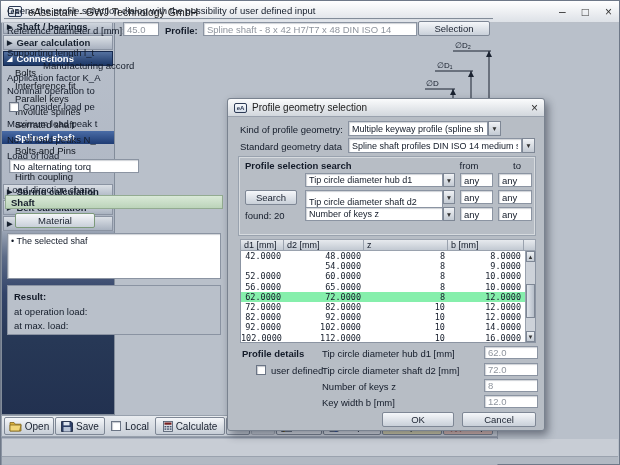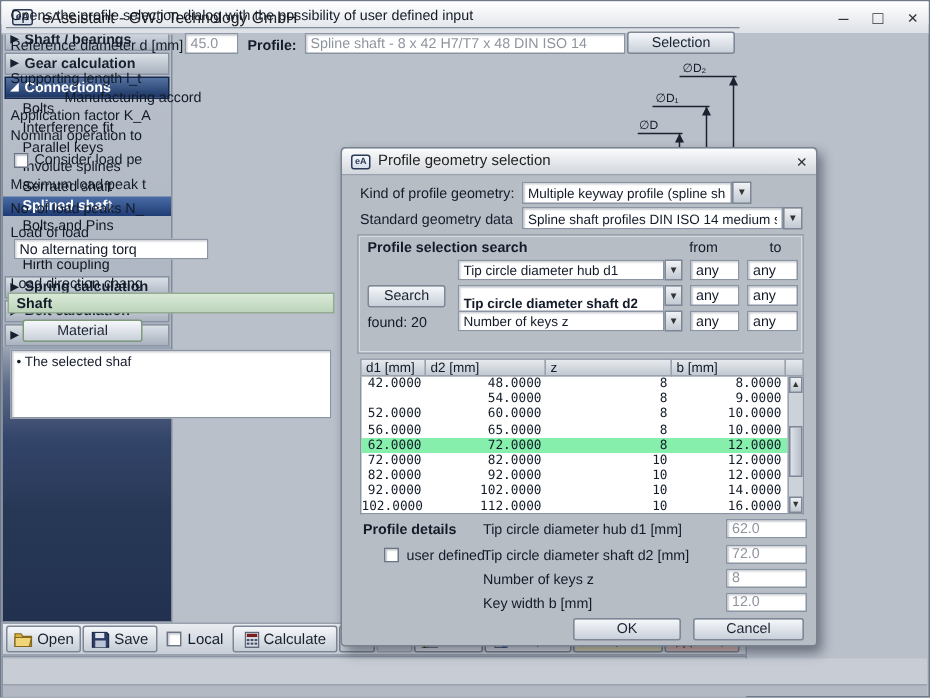--- a/index.html
+++ b/index.html
@@ -260,20 +260,25 @@
           <span class="nowrap">No alternating torq</span>
         </div>
         <div class="abs nowrap" style="left: 6px; top: 183px; width: 214px;">Load direction chang</div>
       </div>
 
     <div class="abs sect-green nowrap" style="left:4px;top:194px;width:218px;height:14px">Shaft</div>
     <div class="abs btn" style="left:14px;top:212px;width:80px;height:15px;border-color:#7d9a7b">Material</div>
     <div class="abs sunken" style="left:6px;top:232px;width:214px;height:46px;align-items:flex-start;padding:2px 3px">
         <span class="nowrap" style="font-size:9px">• The selected shaf</span>
       </div>
+    <div class="abs panel-box" style="left:6px;top:284px;width:214px;height:50px">
+      <div class="abs bold nowrap" style="left:6px;top:5px">Result:</div>
+      <div class="abs nowrap" style="left:6px;top:20px">at operation load:</div>
+      <div class="abs nowrap" style="left:6px;top:34px">at max. load:</div>
+    </div>
 
     <svg class="abs" style="left:424px;top:38px" width="72" height="84" viewBox="0 0 72 84">
       <g stroke="#1a2230" stroke-width="1" fill="none">
         <line x1="28" y1="12" x2="66" y2="12"></line>
           <line x1="64" y1="12" x2="64" y2="78"></line>
         <line x1="10" y1="32" x2="48" y2="32"></line>
           <line x1="46" y1="32" x2="46" y2="78"></line>
         <line x1="0" y1="50" x2="30" y2="50"></line>
           <line x1="28" y1="50" x2="28" y2="78"></line>
         <line x1="18" y1="78" x2="70" y2="78"></line>
@@ -347,21 +352,21 @@
       <div class="abs" style="left:262px;top:3px;width:32px;text-align:center">to</div>
       <div class="abs btn" style="left:6px;top:33px;width:52px;height:15px">Search</div>
       <div class="abs nowrap" style="left:6px;top:53px">found: 20</div>
       <div id="searchRows">
           <div class="abs sunken" style="left: 66px; top: 16px; width: 138px; height: 14px; font-size: 9px;">
             <span class="nowrap">Tip circle diameter hub d1</span>
           </div>
           <div class="abs combo-arrow" style="left: 204px; top: 16px; width: 12px; height: 14px;">▼</div>
           <div class="abs sunken" style="left: 221px; top: 16px; width: 33px; height: 14px;">any</div>
           <div class="abs sunken" style="left: 259px; top: 16px; width: 34px; height: 14px;">any</div>
-          <div class="abs sunken" style="left: 66px; top: 33px; width: 138px; height: 24px; font-size: 9px; font-weight: bold;">
+          <div class="abs sunken" style="left: 66px; top: 33px; width: 138px; height: 24px; font-size: 9px;">
             <span class="nowrap">Tip circle diameter shaft d2</span>
           </div>
           <div class="abs combo-arrow" style="left: 204px; top: 33px; width: 12px; height: 14px;">▼</div>
           <div class="abs sunken" style="left: 221px; top: 33px; width: 33px; height: 14px;">any</div>
           <div class="abs sunken" style="left: 259px; top: 33px; width: 34px; height: 14px;">any</div>
           <div class="abs sunken" style="left: 66px; top: 50px; width: 138px; height: 14px; font-size: 9px;">
             <span class="nowrap">Number of keys z</span>
           </div>
           <div class="abs combo-arrow" style="left: 204px; top: 50px; width: 12px; height: 14px;">▼</div>
           <div class="abs sunken" style="left: 221px; top: 50px; width: 33px; height: 14px;">any</div>

